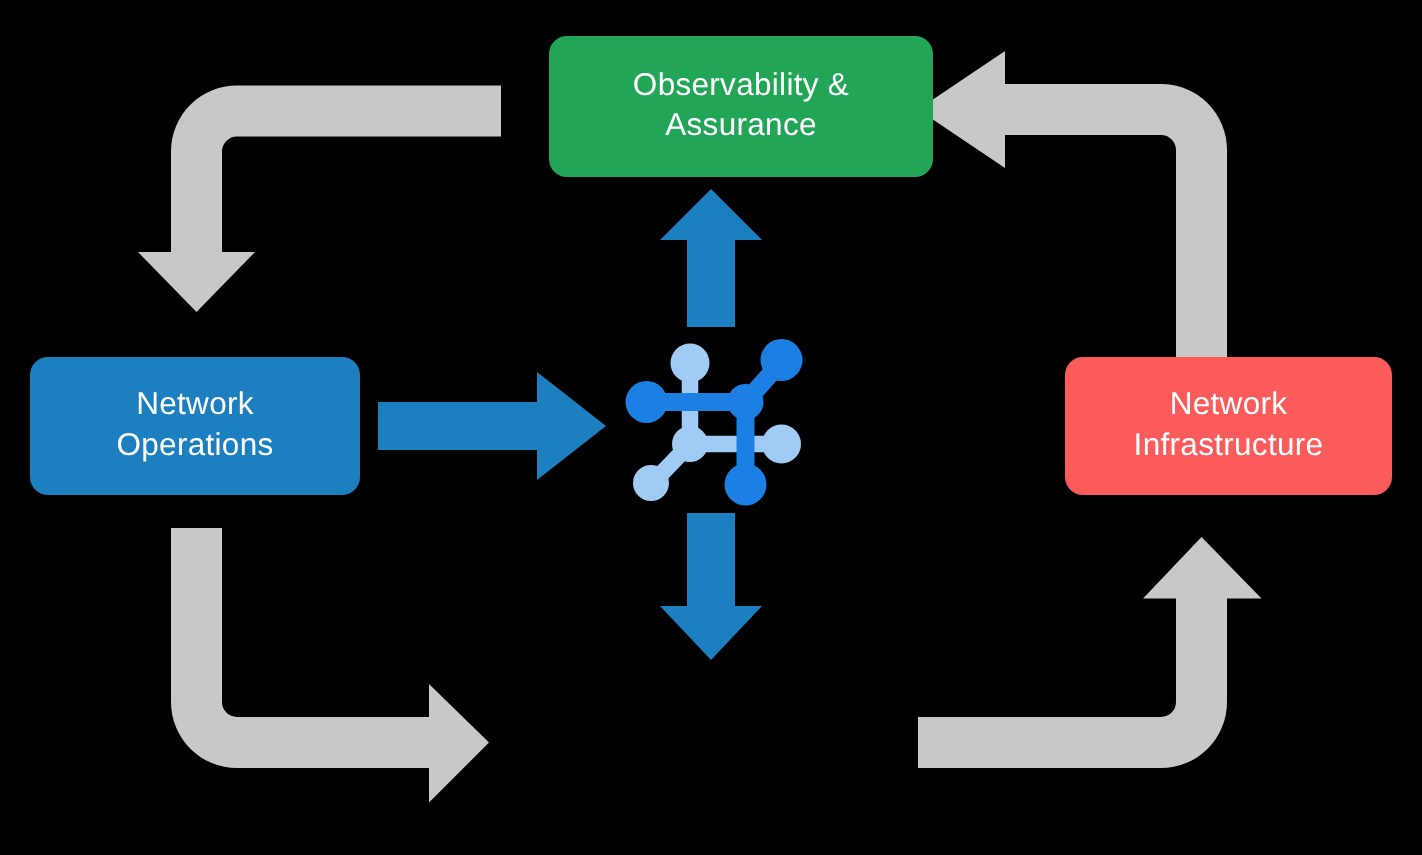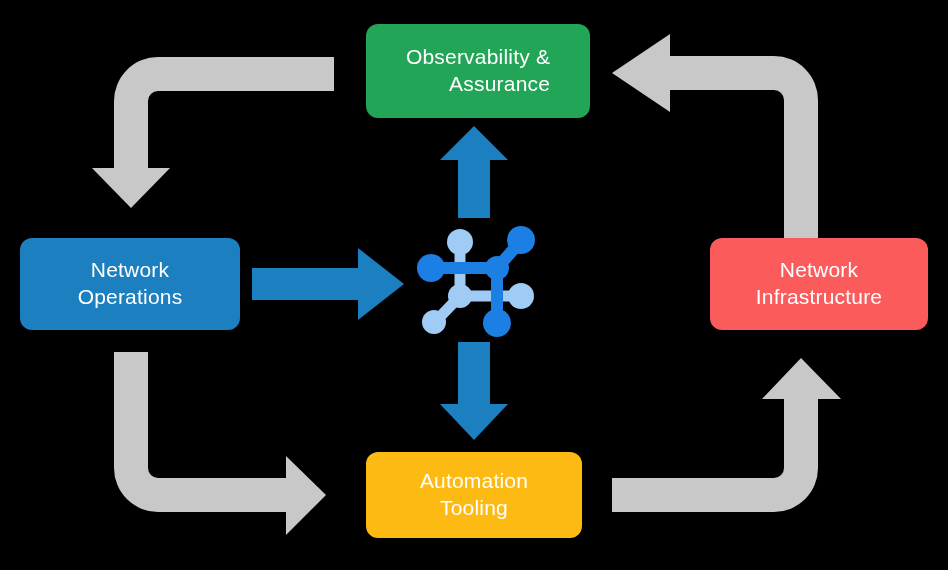--- a/index.html
+++ b/index.html
@@ -33,23 +33,22 @@
     text-align: center;
     color: #ffffff;
     font-size: 21px;
     line-height: 1.28;
     font-weight: 400;
     letter-spacing: 0.2px;
     box-sizing: border-box;
     padding: 6px 10px;
   }
   #box-observability {
-    left: 366px; top: 24px; width: 224px; height: 94px;
+    left: 366px; top: 24px; width: 256px; height: 94px;
     background: #22A556;
-    text-align: right;
   }
   #box-network-operations {
     left: 20px; top: 238px; width: 220px; height: 92px;
     background: #1C7FC0;
   }
   #box-network-infrastructure {
     left: 710px; top: 238px; width: 218px; height: 92px;
     background: #FB5B5B;
   }
   #box-automation-tooling {
@@ -192,18 +191,14 @@
   <div class="node-box" id="box-network-operations">
     <span class="box-label">Network
 Operations</span>
   </div>
 
   <div class="node-box" id="box-network-infrastructure">
     <span class="box-label">Network
 Infrastructure</span>
   </div>
 
-  <div class="node-box" id="box-automation-tooling">
-    <span class="box-label">Automation
-Tooling</span>
-  </div>
 
 </div>
 
 </body></html>

